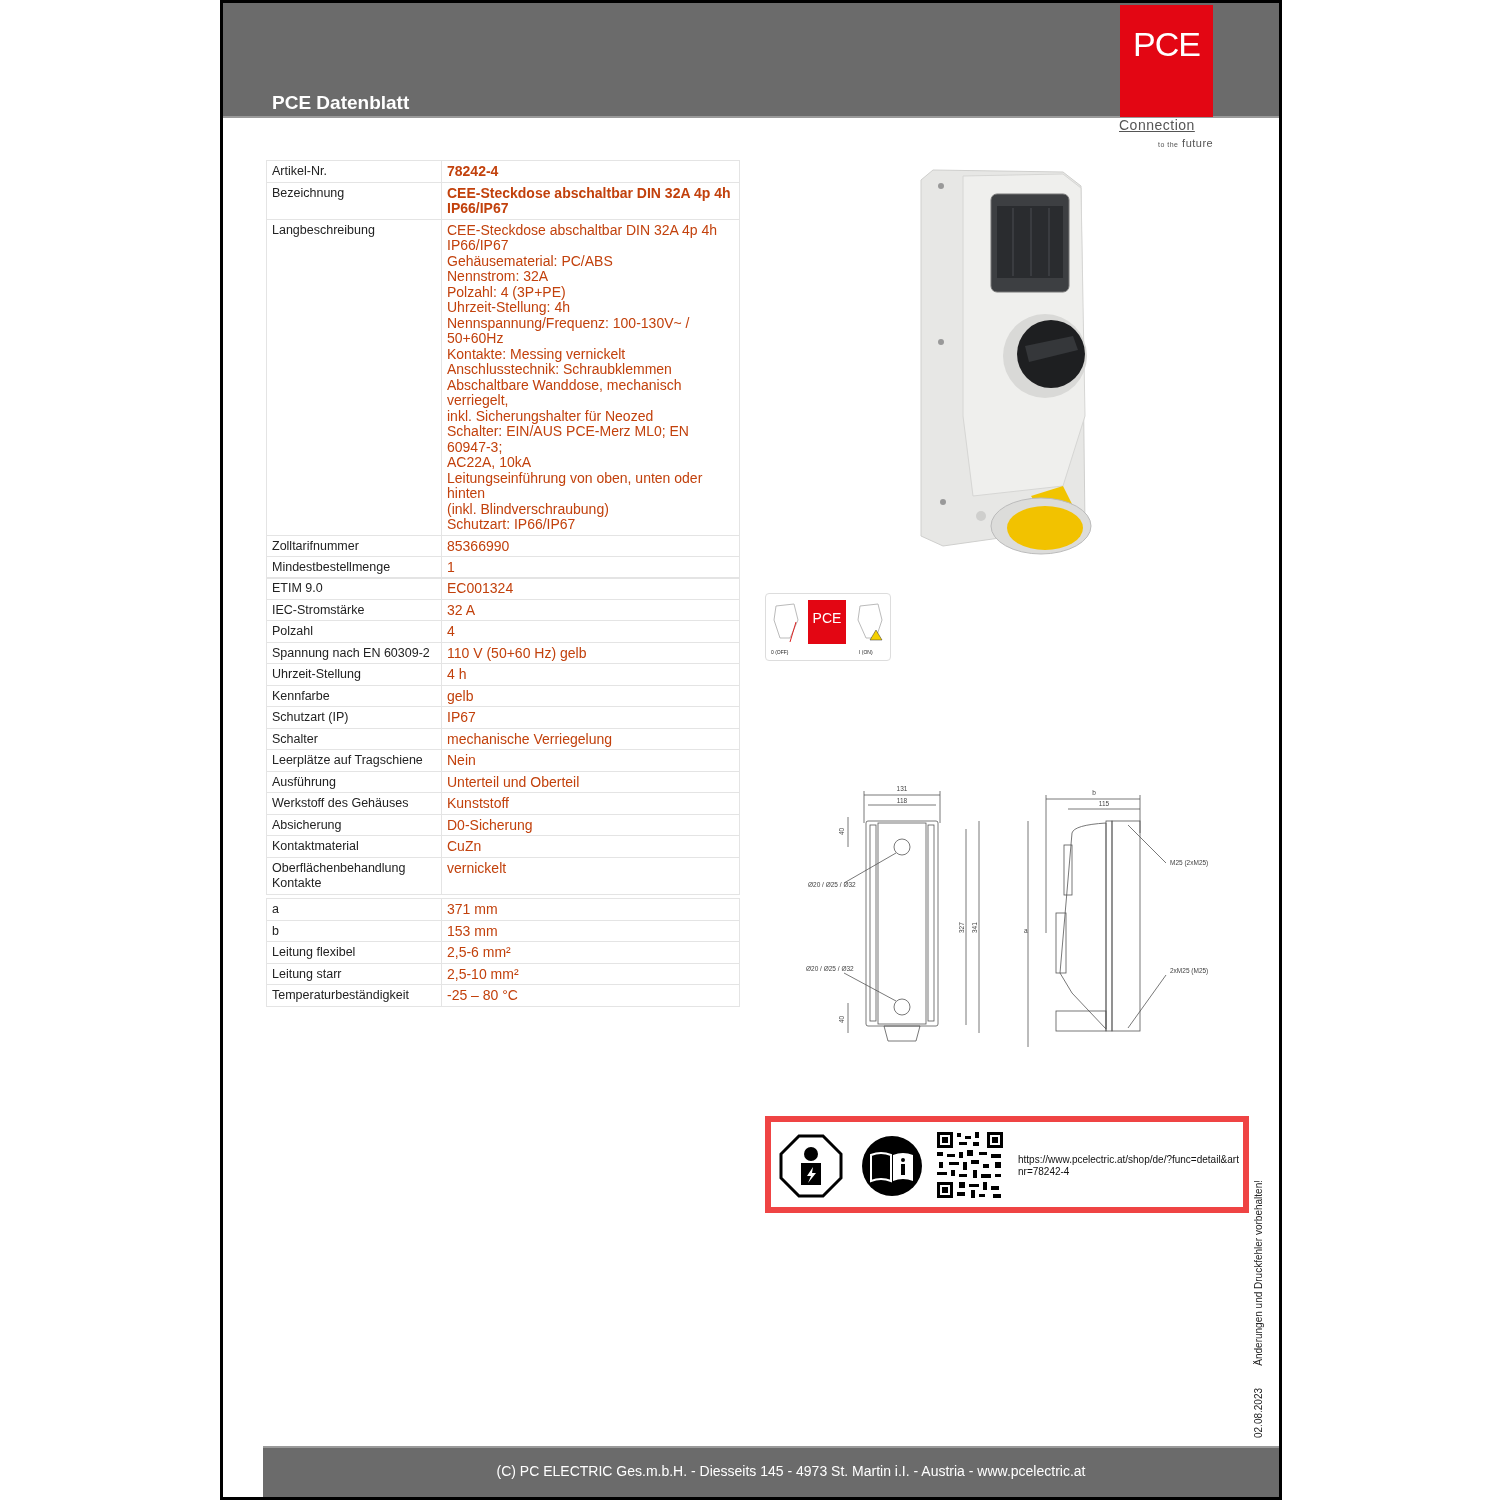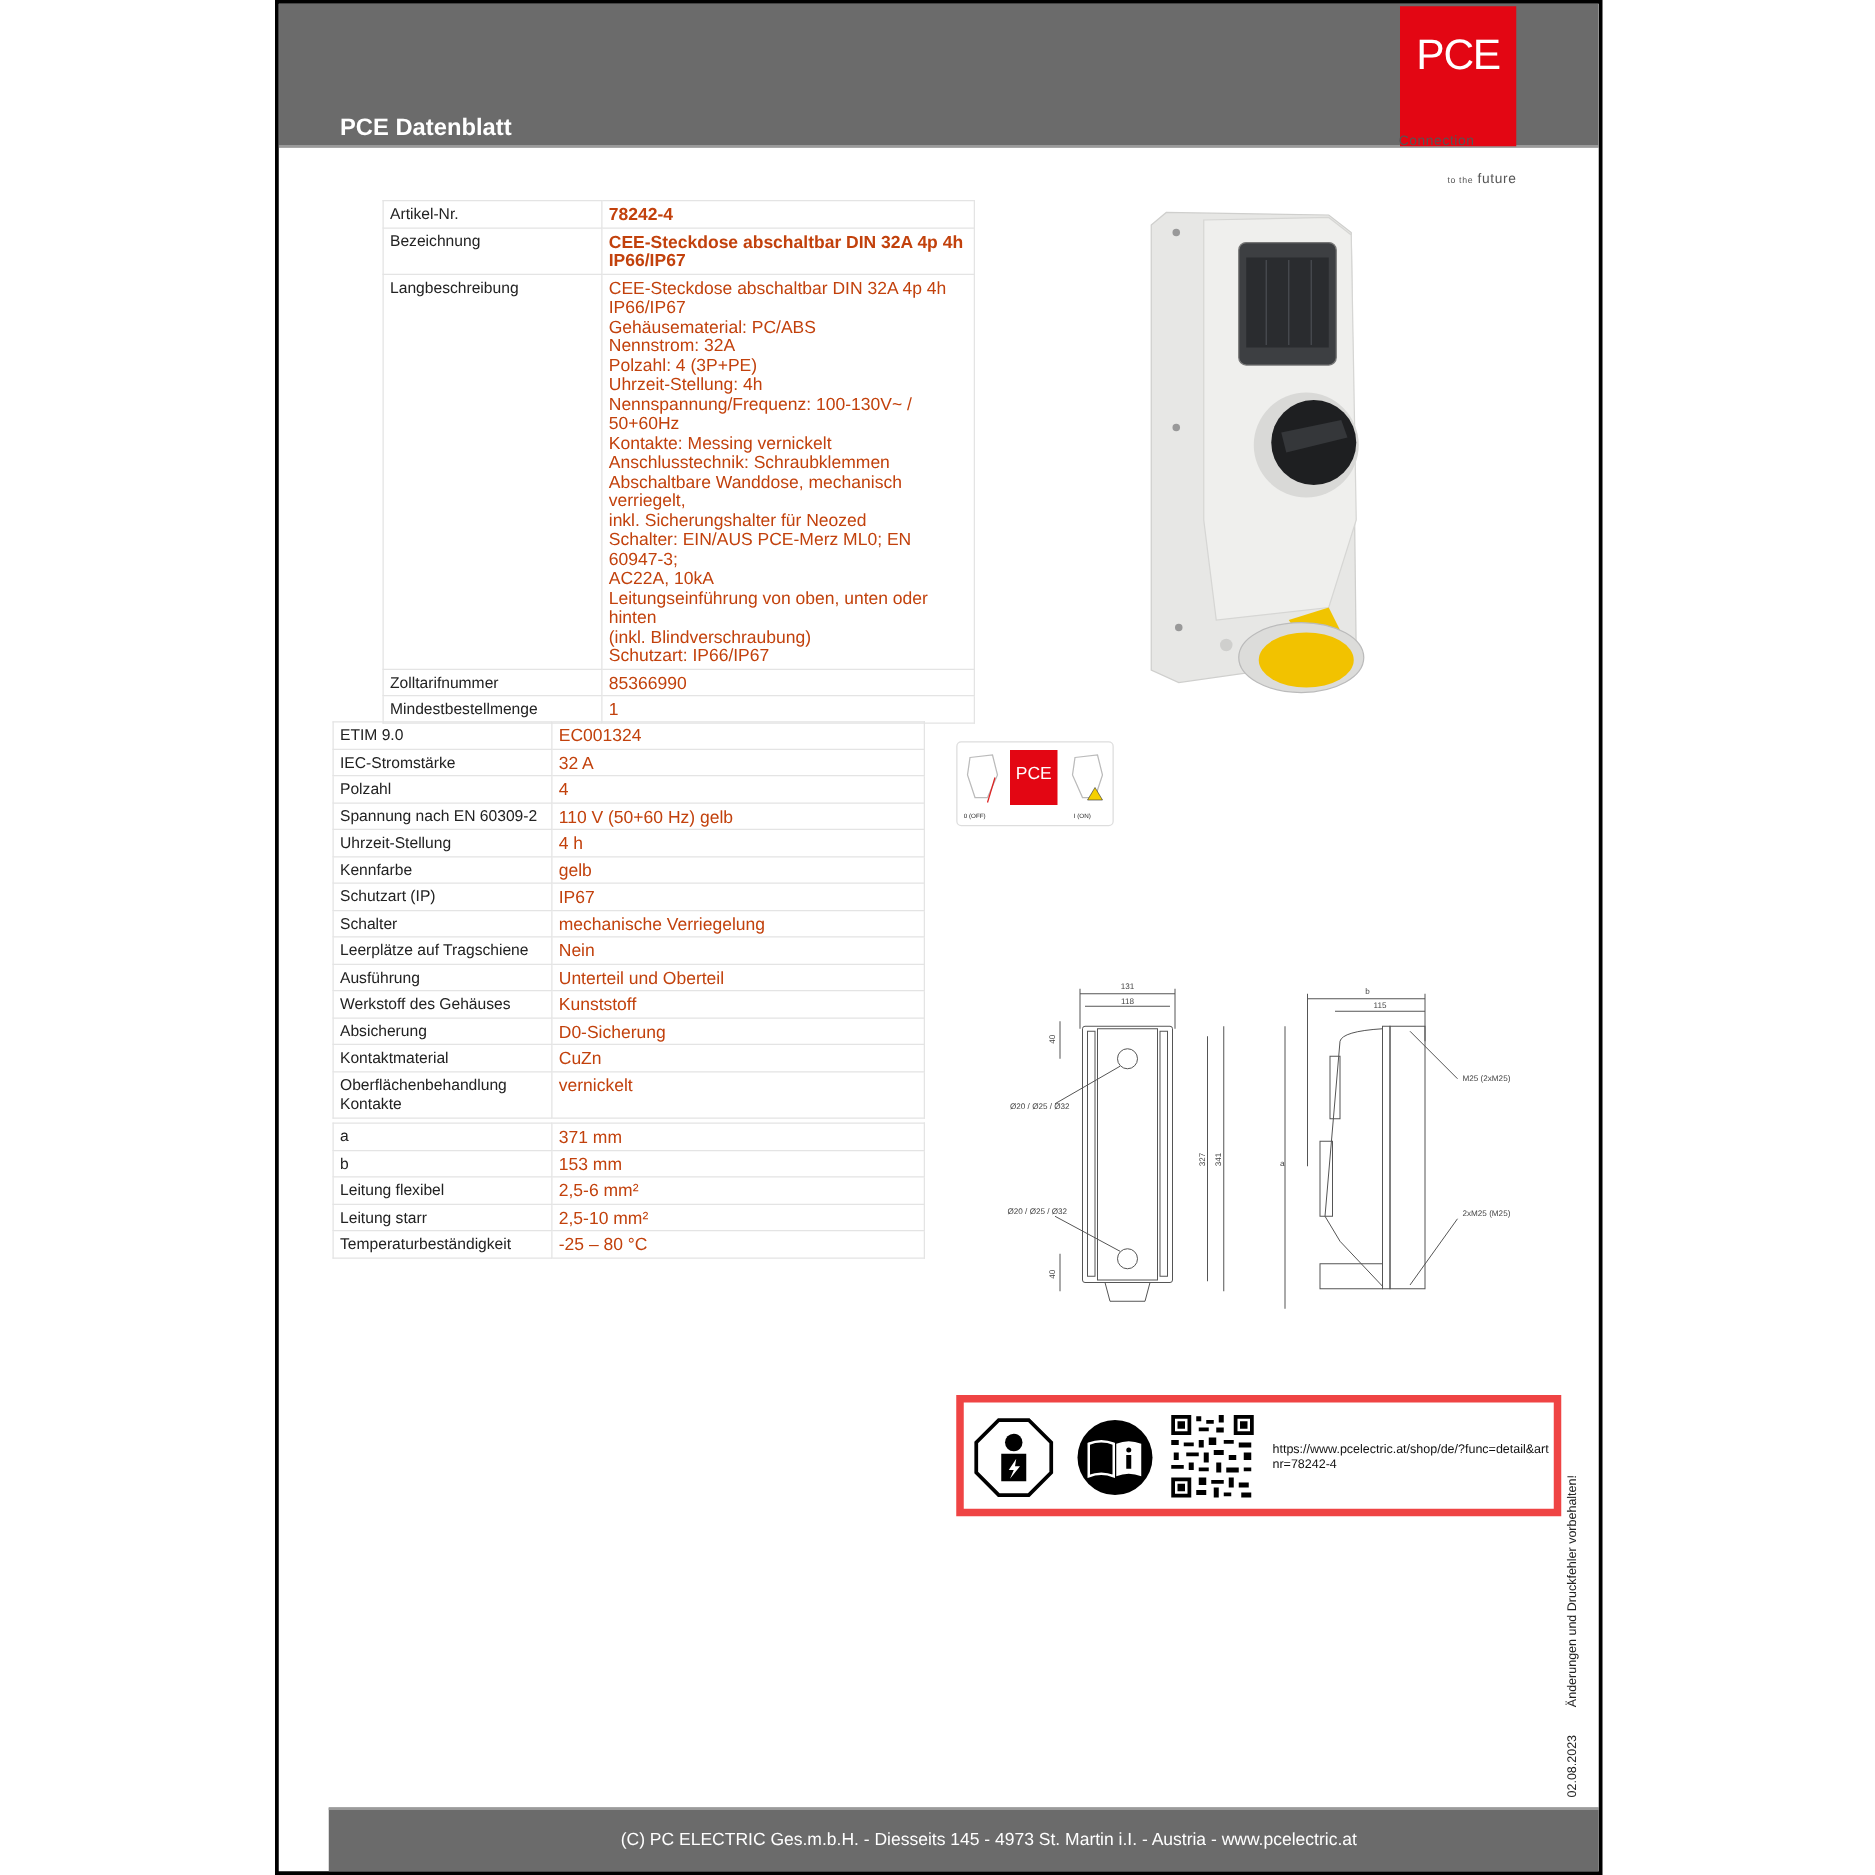--- a/index.html
+++ b/index.html
@@ -3,21 +3,21 @@
 <meta charset="utf-8">
 <style>
   html, body { margin: 0; padding: 0; }
   body { width: 1500px; height: 1500px; background: #ffffff; position: relative; font-family: "Liberation Sans", sans-serif; color: #111; overflow: hidden; }
   .page { position: absolute; left: 220px; top: 0; width: 1062px; height: 1500px; background: #000; }
   .sheet { position: absolute; left: 3px; top: 3px; width: 1056px; height: 1494px; background: #fff; overflow: hidden; }
   .header { position: absolute; left: 0; top: 0; width: 1056px; height: 113px; background: #6b6b6b; border-bottom: 2px solid #9a9a9a; text-decoration: underline; }
   .header-title { position: absolute; left: 49px; top: 89px; color: #fff; font-size: 19px; font-weight: bold; }
   .logo { position: absolute; left: 897px; top: 2px; width: 93px; height: 112px; background: #e30613; }
   .logo-text { position: absolute; left: 0; top: 20px; width: 93px; text-align: center; color: #fff; font-size: 34px; letter-spacing: -1px; }
-  .tagline1 { position: absolute; left: 896px; top: 104px; font-size: 11px; color: #555; letter-spacing: 0.5px; }
+  .tagline1 { position: absolute; left: 896px; top: 114px; font-size: 14px; color: #555; letter-spacing: 0.5px; text-decoration: underline; }
   .tagline2 { position: absolute; left: 935px; top: 134px; font-size: 11px; color: #555; letter-spacing: 0.5px; }
   .tagline2 small { font-size: 7px; }
 
   table.spec { position: absolute; left: 43px; border-collapse: collapse; width: 474px; font-size: 13px; }
   table.spec td { border: 1px solid #e4e4e4; vertical-align: top; padding: 3px 5px 2px 5px; line-height: 15.5px; }
   table.spec td.k { width: 164px; font-size: 12.5px; color: #222; }
   table.spec td.v { font-size: 14px; color: #c2410c; }
   table.spec td.v.b { font-weight: bold; }
   .multi { white-space: pre-line; }
 
@@ -42,21 +42,21 @@
 
   <div class="header">
     <div class="header-title">PCE Datenblatt</div>
   </div>
   <div class="logo">
     <div class="logo-text">PCE</div>
   </div>
   <div class="tagline1">Connection</div>
   <div class="tagline2"><small>to the</small> <span>future</span></div>
 
-  <table class="spec" style="top:157px;margin-left:40px;">
+  <table class="spec" style="top:157px;">
     <tbody>
           <tr>
             <td class="k">Artikel-Nr.</td>
             <td class="v b">78242-4</td>
           </tr>
     <tr>
             <td class="k">Bezeichnung</td>
             <td class="v b">CEE-Steckdose abschaltbar DIN 32A 4p 4h IP66/IP67</td>
           </tr>
     <tr>

